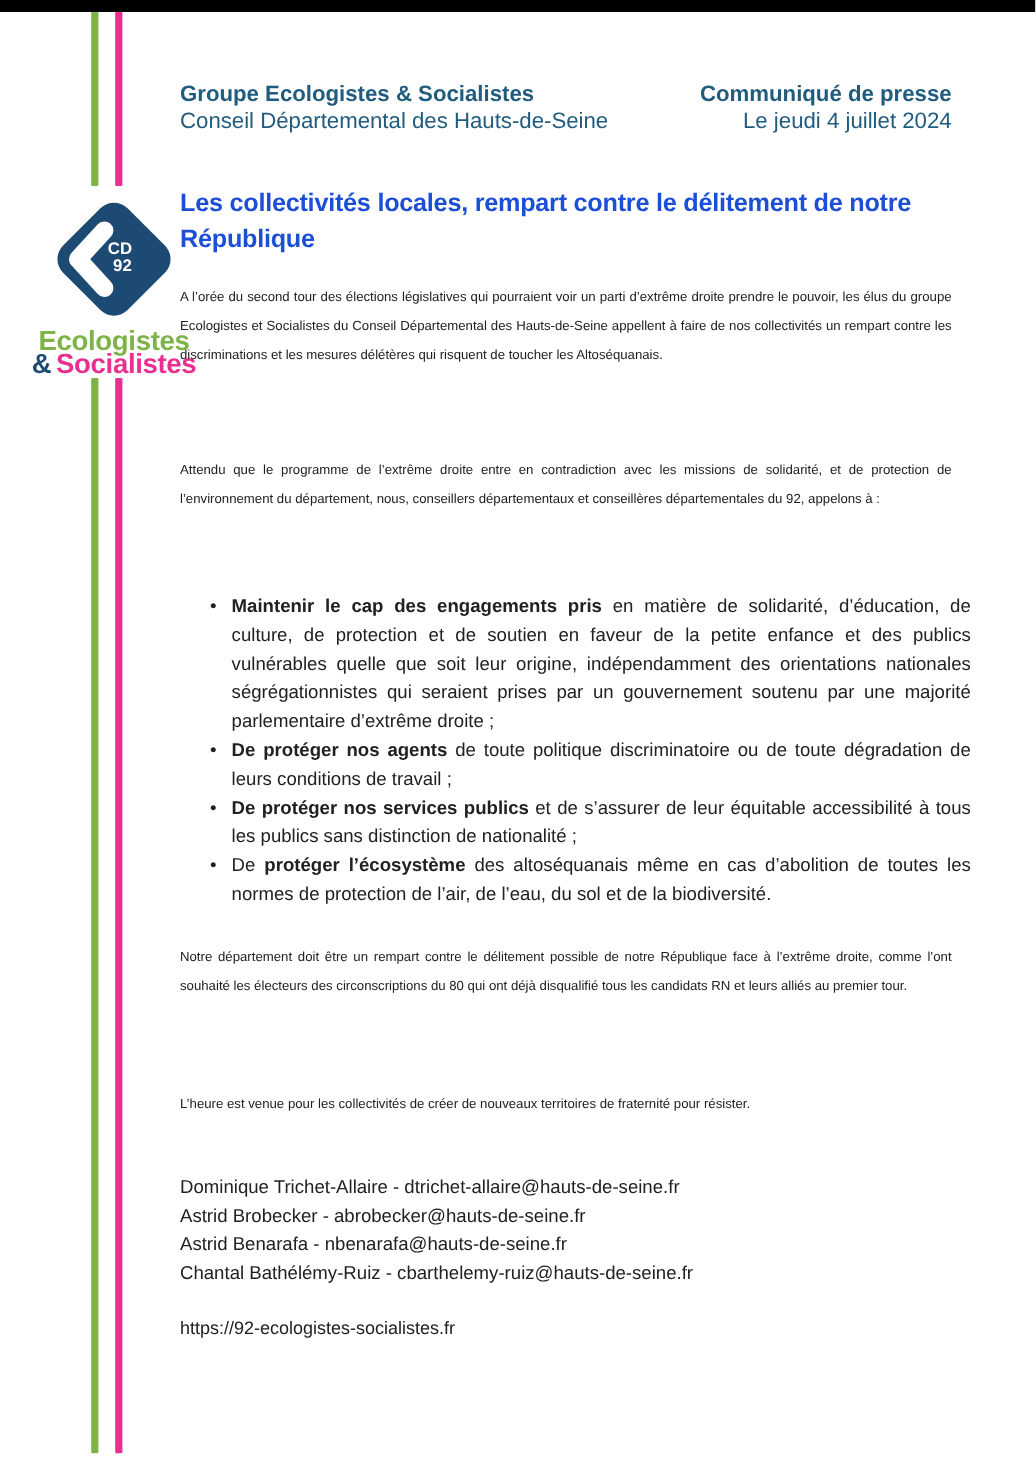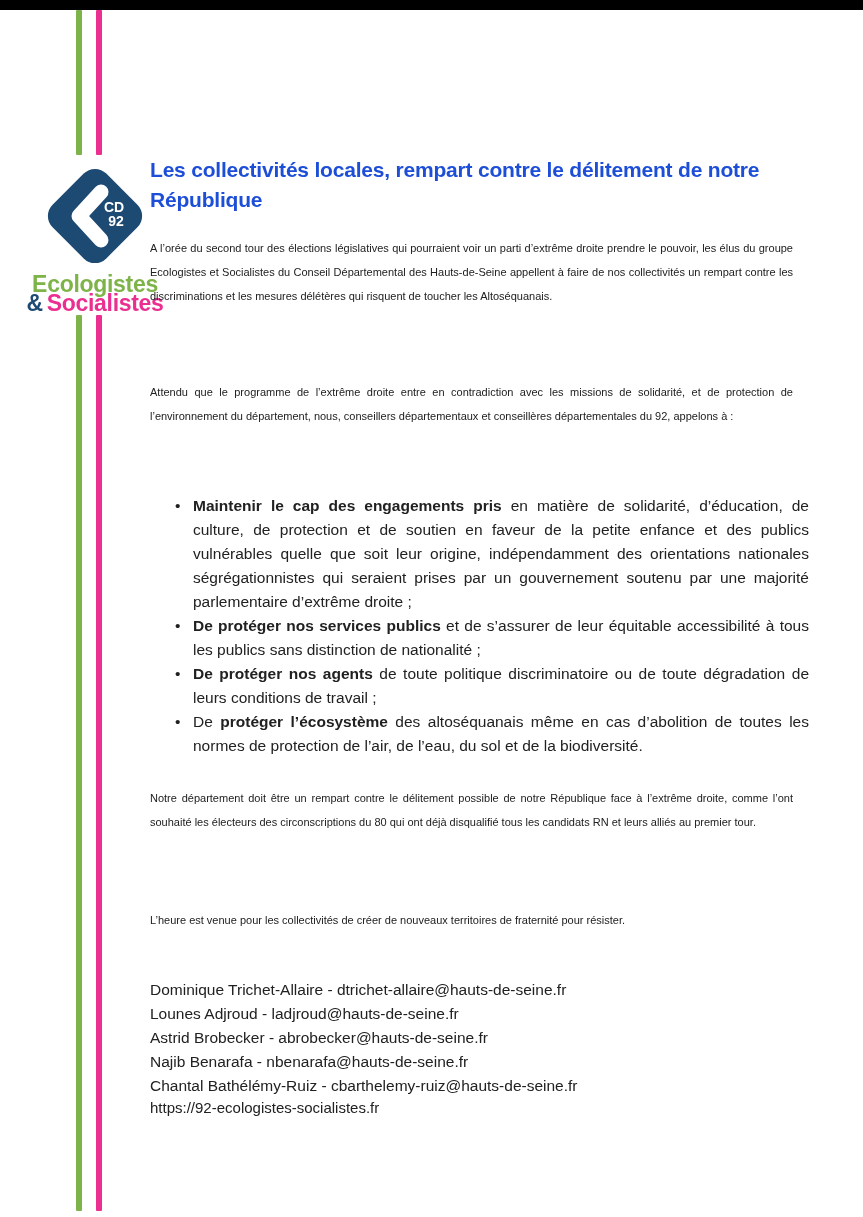--- a/index.html
+++ b/index.html
@@ -14,21 +14,21 @@
   .stripe{position:absolute;width:6px;border-radius:1px;}
   .stripe.green{background:var(--green);left:76px;}
   .stripe.pink{background:var(--pink);left:96px;}
   .stripe.seg-top{top:10px;height:145px;}
   .stripe.seg-bottom{top:315px;height:896px;}
 
   .logo-diamond{
     position:absolute;left:57px;top:178px;width:76px;height:76px;
     background:var(--navy);border-radius:16px;transform:rotate(45deg);
   }
-  .logo-face{position:absolute;left:47px;top:168px;width:96px;height:96px;}
+  .logo-face{position:absolute;left:33px;top:168px;width:96px;height:96px;}
   .logo-face svg{display:block;width:96px;height:96px;}
   .wordmark{
     position:absolute;left:24px;top:275px;width:142px;text-align:center;
     font-weight:bold;font-size:23px;line-height:19px;letter-spacing:-0.3px;
   }
   .wordmark .l1{color:var(--green);display:block;}
   .wordmark .l2{color:var(--pink);display:block;white-space:nowrap;}
   .wordmark .amp{color:var(--navy);margin-right:4px;}
 
   .block{position:absolute;left:150px;width:643px;}
@@ -63,41 +63,50 @@
       <polyline points="54,24 32,48 54,72" fill="none" stroke="#ffffff" stroke-width="15" stroke-linecap="round" stroke-linejoin="round"></polyline>
       <text x="67" y="44" text-anchor="middle" fill="#ffffff" font-size="14" font-weight="bold" font-family="Liberation Sans, sans-serif">CD</text>
       <text x="69" y="58" text-anchor="middle" fill="#ffffff" font-size="14" font-weight="bold" font-family="Liberation Sans, sans-serif">92</text>
     </svg>
   </div>
   <div class="wordmark">
     <span class="l1">Ecologistes</span>
     <span class="l2"><span class="amp">&amp;</span><span>Socialistes</span></span>
   </div>
 
+  <div class="block doc-header">
+    <div class="left">
+      <div class="b">Groupe Ecologistes &amp; Socialistes</div>
+      <div>Conseil Départemental des Hauts-de-Seine</div>
+    </div>
+    <div class="right">
+      <div class="b">Communiqué de presse</div>
+      <div>Le jeudi 4 juillet 2024</div>
+    </div>
+  </div>
 
   <h1 class="block title" style="margin:0;">Les collectivités locales, rempart contre le délitement de notre République</h1>
 
   <p class="block para p1">A l’orée du second tour des élections législatives qui pourraient voir un parti d’extrême droite prendre le pouvoir, les élus du groupe Ecologistes et Socialistes du Conseil Départemental des Hauts-de-Seine appellent à faire de nos collectivités un rempart contre les discriminations et les mesures délétères qui risquent de toucher les Altoséquanais.</p>
 
   <p class="block para p2">Attendu que le programme de l’extrême droite entre en contradiction avec les missions de solidarité, et de protection de l’environnement du département, nous, conseillers départementaux et conseillères départementales du 92, appelons à :</p>
 
   <ul class="block demands">
     <li><span></span><span class="b">Maintenir le cap des engagements pris</span><span> en matière de solidarité, d’éducation, de culture, de protection et de soutien en faveur de la petite enfance et des publics vulnérables quelle que soit leur origine, indépendamment des orientations nationales ségrégationnistes qui seraient prises par un gouvernement soutenu par une majorité parlementaire d’extrême droite ;</span></li>
+    <li><span></span><span class="b">De protéger nos agents</span><span> de toute politique discriminatoire ou de toute dégradation de leurs conditions de travail ;</span></li>
     <li><span></span><span class="b">De protéger nos services publics</span><span> et de s’assurer de leur équitable accessibilité à tous les publics sans distinction de nationalité ;</span></li>
-    <li><span></span><span class="b">De protéger nos agents</span><span> de toute politique discriminatoire ou de toute dégradation de leurs conditions de travail ;</span></li>
     <li><span>De </span><span class="b">protéger l’écosystème</span><span> des altoséquanais même en cas d’abolition de toutes les normes de protection de l’air, de l’eau, du sol et de la biodiversité.</span></li>
   </ul>
 
   <p class="block para p3">Notre département doit être un rempart contre le délitement possible de notre République face à l’extrême droite, comme l’ont souhaité les électeurs des circonscriptions du 80 qui ont déjà disqualifié tous les candidats RN et leurs alliés au premier tour.</p>
 
   <p class="block para p4">L’heure est venue pour les collectivités de créer de nouveaux territoires de fraternité pour résister.</p>
 
   <div class="block contacts">
     <div>Dominique Trichet-Allaire - dtrichet-allaire@hauts-de-seine.fr</div>
-    <div>Lounes Adjroud - ladjroud@hauts-de-seine.fr</div>
     <div>Astrid Brobecker - abrobecker@hauts-de-seine.fr</div>
-    <div>Najib Benarafa - nbenarafa@hauts-de-seine.fr</div>
+    <div>Astrid Benarafa - nbenarafa@hauts-de-seine.fr</div>
     <div>Chantal Bathélémy-Ruiz - cbarthelemy-ruiz@hauts-de-seine.fr</div>
   </div>
 
   <div class="block website">https://92-ecologistes-socialistes.fr</div>
 
 </div>
 
 </body></html>

